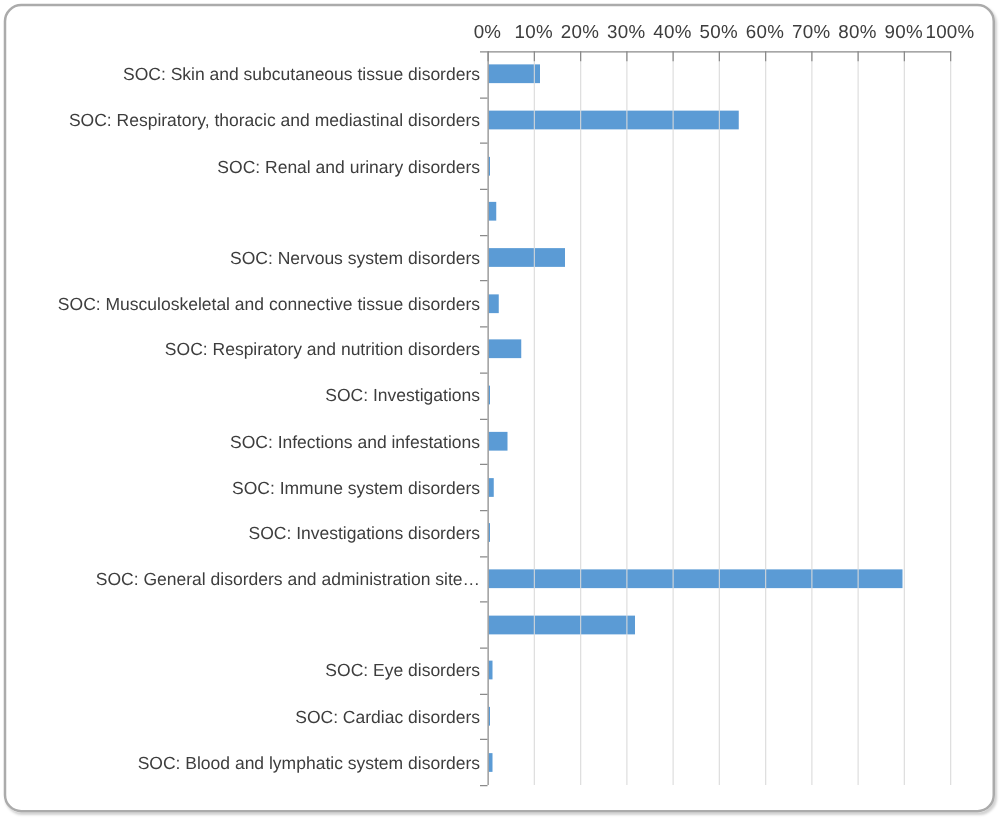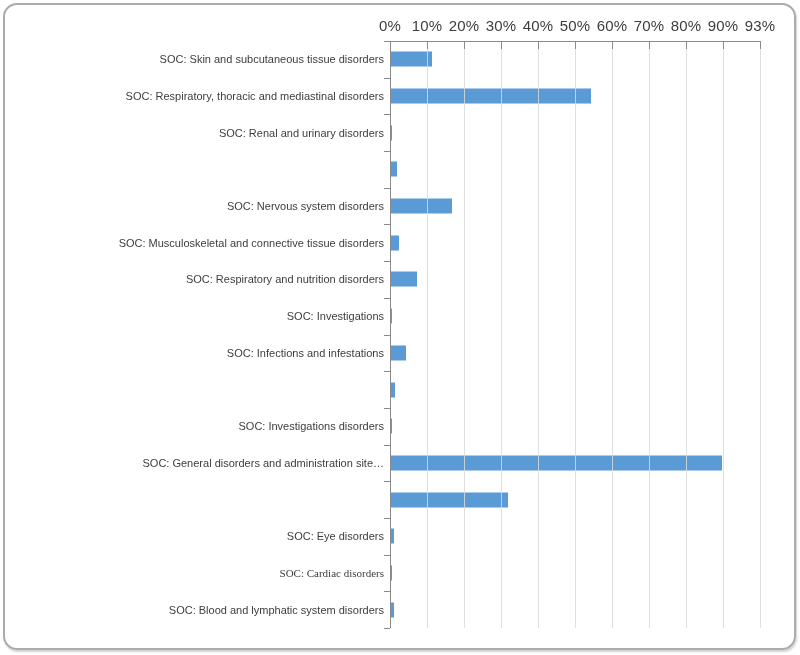--- a/index.html
+++ b/index.html
@@ -27,56 +27,57 @@
   }
   .xlabel{
     position:absolute;bottom:7px;transform:translateX(-50%);
     font-size:15px;color:var(--text);white-space:nowrap;letter-spacing:0.2px;
   }
   .category-labels{
     position:absolute;left:0;top:41px;width:390px;height:587px;
   }
   .clabel{
     position:absolute;right:6px;transform:translateY(-50%);
-    font-size:11px;color:var(--text);white-space:nowrap;
+    font-size:14px;color:var(--text);white-space:nowrap;
   }
 </style>
 </head>
 <body>
 
 <div class="canvas">
   <div class="chart-frame"></div>
 
   <div class="value-axis-labels">
       <div class="xlabel" style="left: 0%;">0%</div>
       <div class="xlabel" style="left: 10%;">10%</div>
       <div class="xlabel" style="left: 20%;">20%</div>
       <div class="xlabel" style="left: 30%;">30%</div>
       <div class="xlabel" style="left: 40%;">40%</div>
       <div class="xlabel" style="left: 50%;">50%</div>
       <div class="xlabel" style="left: 60%;">60%</div>
       <div class="xlabel" style="left: 70%;">70%</div>
       <div class="xlabel" style="left: 80%;">80%</div>
       <div class="xlabel" style="left: 90%;">90%</div>
-      <div class="xlabel" style="left: 100%;">93%</div>
+      <div class="xlabel" style="left: 100%;">100%</div>
     </div>
 
   <div class="category-labels">
       <div class="clabel" style="top: 3.125%;">SOC: Skin and subcutaneous tissue disorders</div>
       <div class="clabel" style="top: 15.625%;">SOC: Renal and urinary disorders</div>
       <div class="clabel" style="top: 9.375%;">SOC: Respiratory, thoracic and mediastinal disorders</div>
       <div class="clabel" style="top: 28.125%;">SOC: Nervous system disorders</div>
       <div class="clabel" style="top: 34.375%;">SOC: Musculoskeletal and connective tissue disorders</div>
       <div class="clabel" style="top: 40.625%;">SOC: Respiratory and nutrition disorders</div>
       <div class="clabel" style="top: 46.875%;">SOC: Investigations</div>
       <div class="clabel" style="top: 53.125%;">SOC: Infections and infestations</div>
+      <div class="clabel" style="top: 59.375%;">SOC: Immune system disorders</div>
       <div class="clabel" style="top: 65.625%;">SOC: Investigations disorders</div>
       <div class="clabel" style="top: 71.875%;">SOC: General disorders and administration site…</div>
       <div class="clabel" style="top: 84.375%; margin-left: 16px;">SOC: Eye disorders</div>
-      <div class="clabel" style="top: 90.625%; font-family: Liberation Serif, serif;">SOC: Cardiac disorders</div>
+      <div class="clabel" style="top: 90.625%;">SOC: Cardiac disorders</div>
       <div class="clabel" style="top: 96.875%;">SOC: Blood and lymphatic system disorders</div>
     </div>
 
   <div class="plot-area">
     <div class="axis-top"></div>
     <div class="axis-left"></div>
   <div class="vtick" style="left: 0%;"></div>
       <div class="gridline" style="left: 10%;"></div>
       <div class="vtick" style="left: 10%;"></div>
       <div class="gridline" style="left: 20%;"></div>

